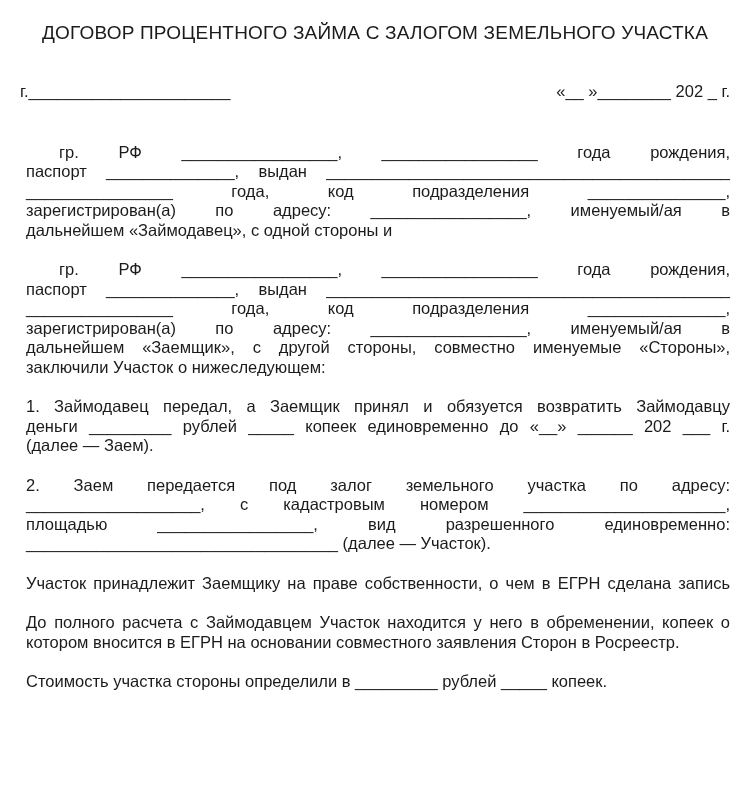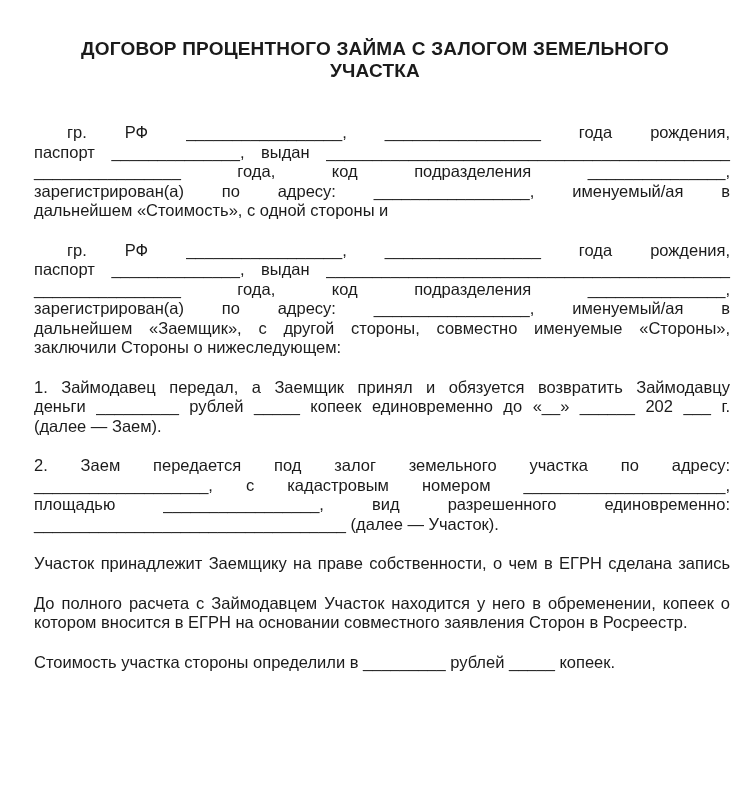--- a/index.html
+++ b/index.html
@@ -11,37 +11,37 @@
     font-family: "Liberation Sans", sans-serif;
     overflow: hidden;
   }
   .page {
     box-sizing: border-box;
     width: 750px;
     height: 799px;
     padding: 22px 20px 0 20px;
   }
   .title {
-    margin: 16px;
+    margin: 0;
     font-size: 19px;
     line-height: 22px;
-    font-weight: bold;
+    font-weight: normal;
     text-align: center;
     letter-spacing: 0.2px;
   }
   .header-row {
     display: flex;
     justify-content: space-between;
     align-items: baseline;
     margin-top: 38px;
     font-size: 16.5px;
     line-height: 19.5px;
   }
   .para {
-    margin: 20px 0 0 14px;
+    margin: 20px 0 0 6px;
     font-size: 16.5px;
     line-height: 19.5px;
   }
   .para.first { margin-top: 41px; }
   .ln {
     display: block;
     text-align: justify;
     text-align-last: justify;
     white-space: nowrap;
   }
@@ -51,36 +51,40 @@
   }
   .ln.ind { text-indent: 33px; }
 </style>
 </head>
 <body>
 
 <div class="page">
 
   <h1 class="title">ДОГОВОР ПРОЦЕНТНОГО ЗАЙМА С ЗАЛОГОМ ЗЕМЕЛЬНОГО УЧАСТКА</h1>
 
+  <div class="header-row">
+    <span>г.______________________</span>
+    <span>«__ »________ 202 _ г.</span>
+  </div>
 
   <p class="para first">
     <span class="ln ind">гр. РФ _________________, _________________ года рождения,</span>
     <span class="ln">паспорт ______________, выдан ____________________________________________</span>
     <span class="ln">________________ года, код подразделения _______________,</span>
     <span class="ln">зарегистрирован(а) по адресу: _________________, именуемый/ая в</span>
-    <span class="ln left">дальнейшем «Стоимость», с одной стороны и</span>
+    <span class="ln left">дальнейшем «Займодавец», с одной стороны и</span>
   </p>
 
   <p class="para">
     <span class="ln ind">гр. РФ _________________, _________________ года рождения,</span>
     <span class="ln">паспорт ______________, выдан ____________________________________________</span>
     <span class="ln">________________ года, код подразделения _______________,</span>
     <span class="ln">зарегистрирован(а) по адресу: _________________, именуемый/ая в</span>
     <span class="ln">дальнейшем «Заемщик», с другой стороны, совместно именуемые «Стороны»,</span>
-    <span class="ln left">заключили Стороны о нижеследующем:</span>
+    <span class="ln left">заключили Участок о нижеследующем:</span>
   </p>
 
   <p class="para">
     <span class="ln">1. Займодавец передал, а Заемщик принял и обязуется возвратить Займодавцу</span>
     <span class="ln">деньги _________ рублей _____ копеек единовременно до «__» ______ 202 ___ г.</span>
     <span class="ln left">(далее — Заем).</span>
   </p>
 
   <p class="para">
     <span class="ln">2. Заем передается под залог земельного участка по адресу:</span>

